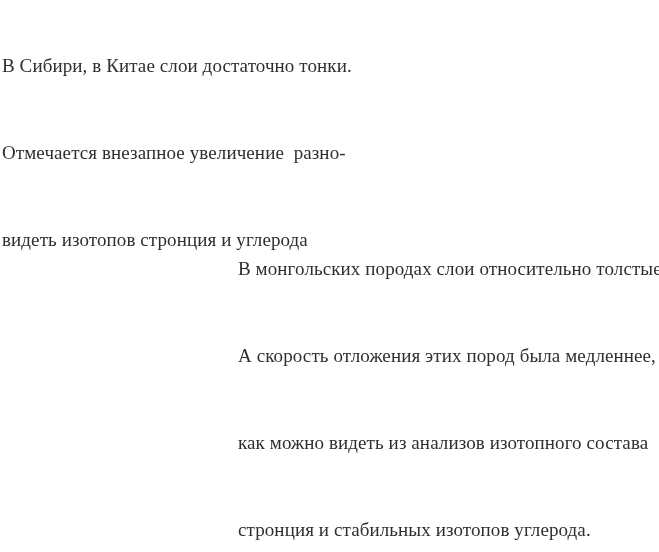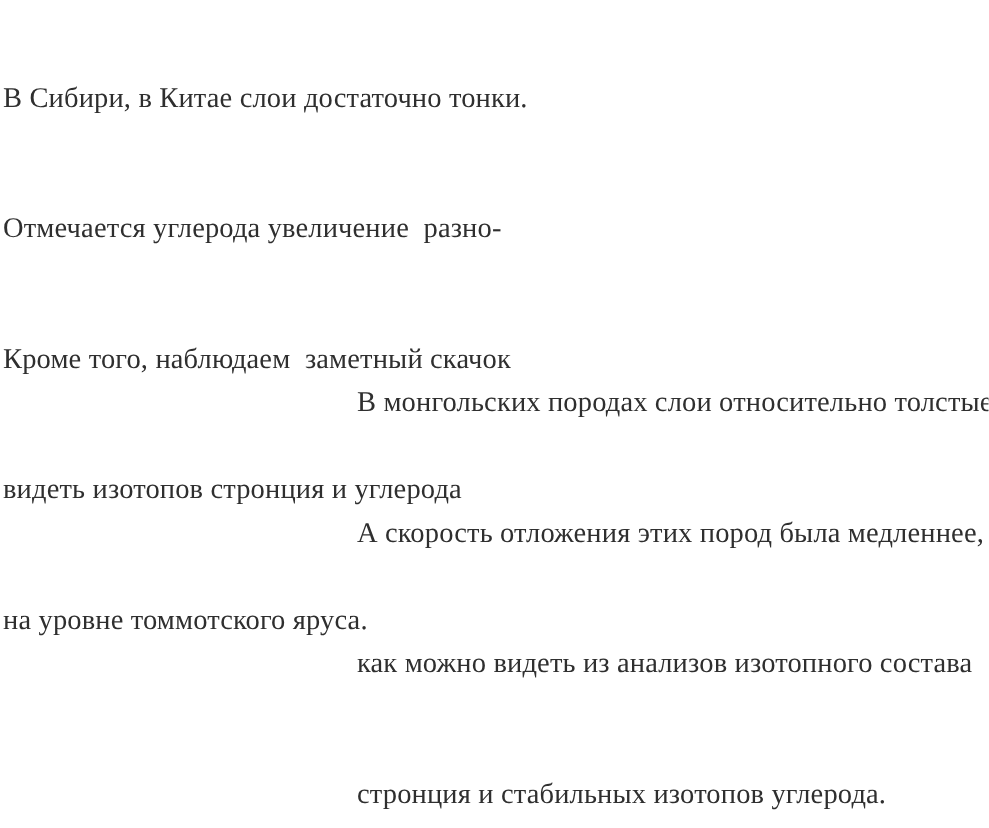--- a/index.html
+++ b/index.html
@@ -39,24 +39,22 @@
     height: 29px;
   }
 </style>
 </head>
 <body>
 
 <div class="page">
 
   <div class="col col-left">
     <div class="line">В Сибири, в Китае слои достаточно тонки.</div>
-    <div class="line">Отмечается углерода увеличение  разно-</div>
-    <div class="line">Кроме того, наблюдаем  заметный скачок</div>
+    <div class="line">Отмечается внезапное увеличение  разно-</div>
     <div class="line">видеть изотопов стронция и углерода</div>
-    <div class="line">на уровне томмотского яруса.</div>
     
     
     
     
     
     
   </div>
 
   <div class="col col-right">
     <div class="line">В монгольских породах слои относительно толстые,</div>

